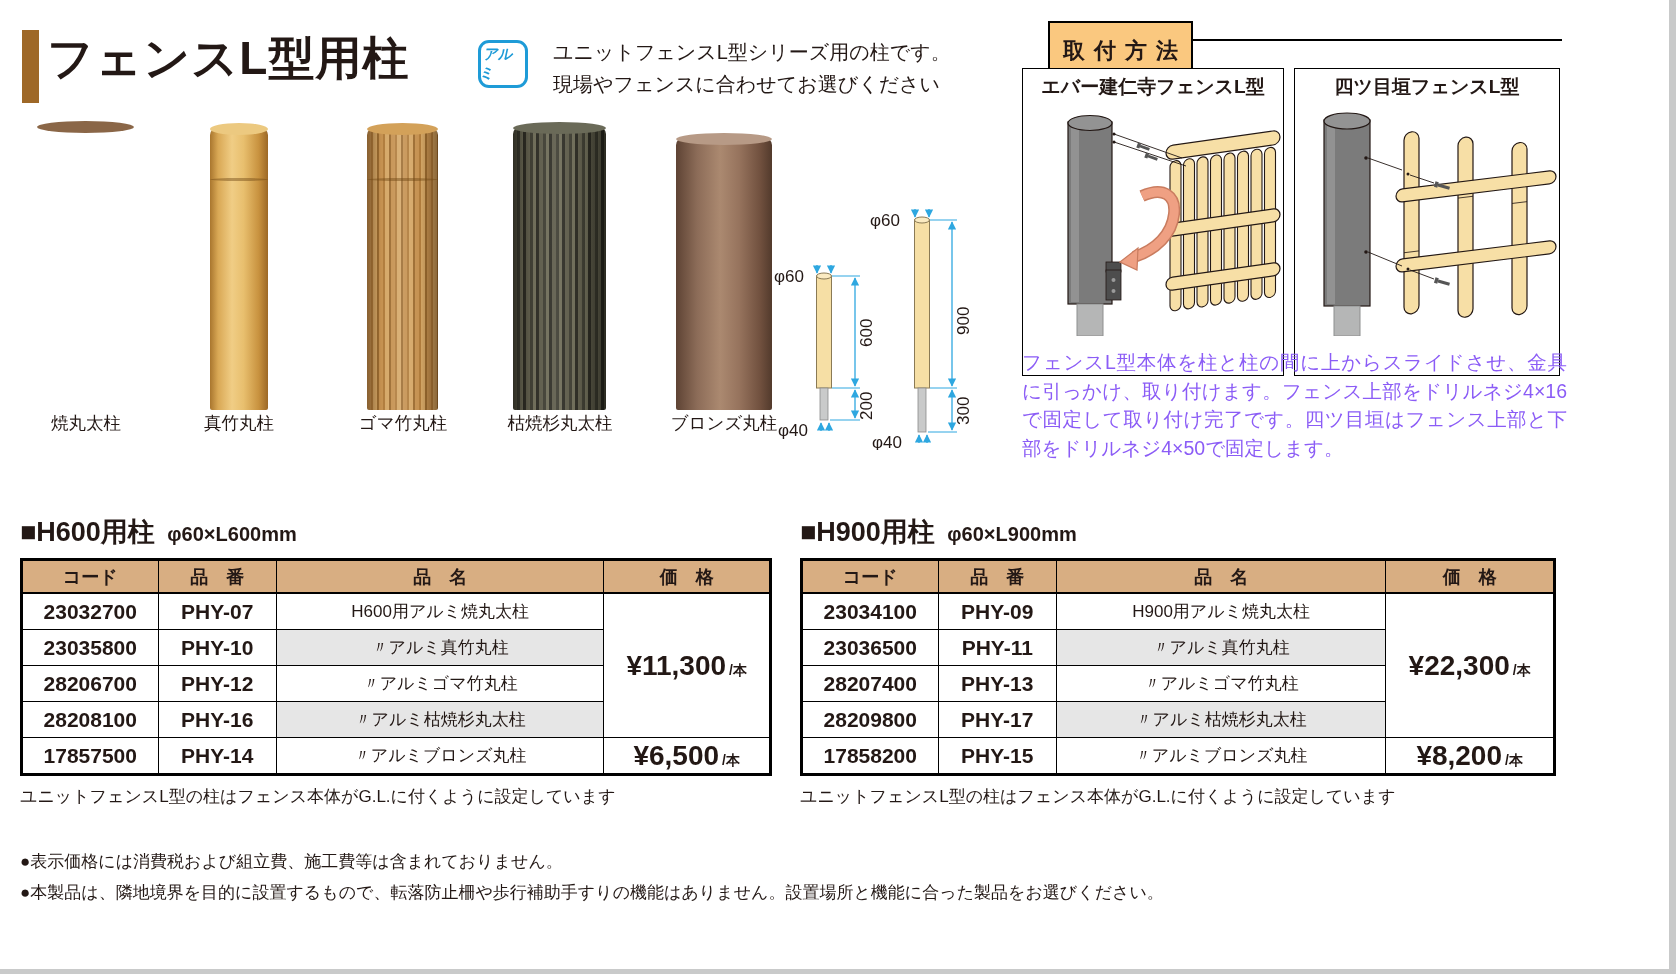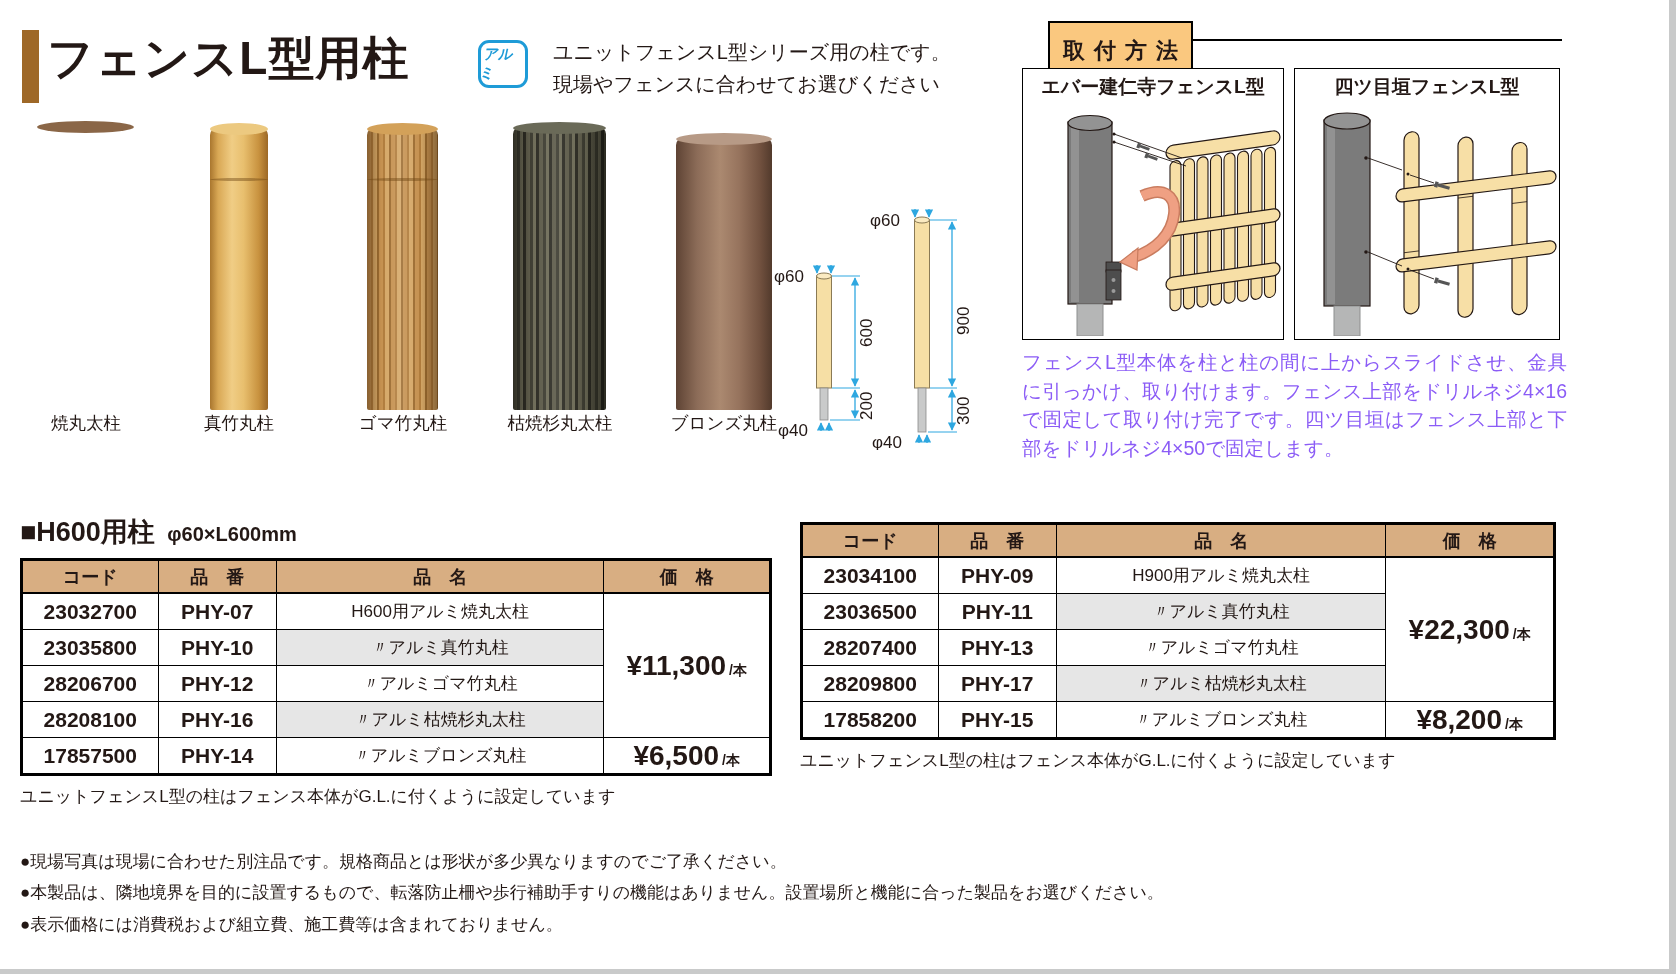--- a/index.html
+++ b/index.html
@@ -40,21 +40,21 @@
   .post-label{position:absolute;top:411px;transform:translateX(-50%);font-size:17.5px;font-weight:500;white-space:nowrap;}
 
   
   .dims{position:absolute;left:764px;top:186px;}
   .dims text{font-family:"Liberation Sans","DejaVu Sans",sans-serif;fill:#231815;}
 
   
   .install-heading{position:absolute;left:1022px;top:21px;background:#FAC87F;border:2.5px solid #000;
                    font-size:22px;font-weight:bold;letter-spacing:9px;padding:13px 4px 3px 13px;color:#231815;margin-left:26px;}
   .install-rule{position:absolute;left:1192px;top:39px;width:370px;height:1.5px;background:#000;}
-  .panel{position:absolute;top:68px;height:272px;border:1.5px solid #000;background:#fff;box-sizing:border-box;}
+  .panel{position:absolute;top:68px;height:308px;border:1.5px solid #000;background:#fff;box-sizing:border-box;}
   .panel1{left:1022px;width:262px;}
   .panel2{left:1294px;width:266px;}
   .panel-title{font-size:19px;font-weight:bold;text-align:center;padding-top:5px;white-space:nowrap;}
   .panel svg{display:block;margin:0 auto;}
   .install-text{position:absolute;left:1022px;top:348px;width:545px;font-size:19.5px;line-height:1.47;
                 text-align:justify;color:#8b5cf6;}
 
   
   .table-section{position:absolute;top:514px;}
   .ts-left{left:20px;width:752px;}
@@ -293,20 +293,24 @@
         <td class="c-price">
           <span class="yen">¥6,500</span><span class="unit">/本</span>
         </td>
       </tr>
     </tbody>
       </table>
     <div class="table-note">ユニットフェンスL型の柱はフェンス本体がG.L.に付くように設定しています</div>
   </div>
 
   <div class="table-section ts-right">
+    <div>
+      <span class="section-title">■H900用柱</span>
+      <span class="section-size">φ60×L900mm</span>
+    </div>
     <table class="price-table">
       <colgroup>
           <col style="width:136px">
           <col style="width:118px">
           <col style="width:328px">
           <col style="width:168px">
         </colgroup>
       <tbody>
           <tr>
         <th>コード</th>
@@ -344,20 +348,19 @@
         <td class="c-price">
           <span class="yen">¥8,200</span><span class="unit">/本</span>
         </td>
       </tr>
     </tbody>
       </table>
     <div class="table-note">ユニットフェンスL型の柱はフェンス本体がG.L.に付くように設定しています</div>
   </div>
 
   <div class="footnotes">
-    <div>●現場写真は現場に合わせた別注品です。規格商品とは形状が多少異なりますのでご了承ください。</div>
+    <div>●表示価格には消費税および組立費、施工費等は含まれておりません。</div>
     <div>●本製品は、隣地境界を目的に設置するもので、転落防止柵や歩行補助手すりの機能はありません。設置場所と機能に合った製品をお選びください。</div>
-    <div>●表示価格には消費税および組立費、施工費等は含まれておりません。</div>
   </div>
 
   <div class="edge-right"></div>
   <div class="edge-bottom"></div>
 </div>
 
 </body></html>

